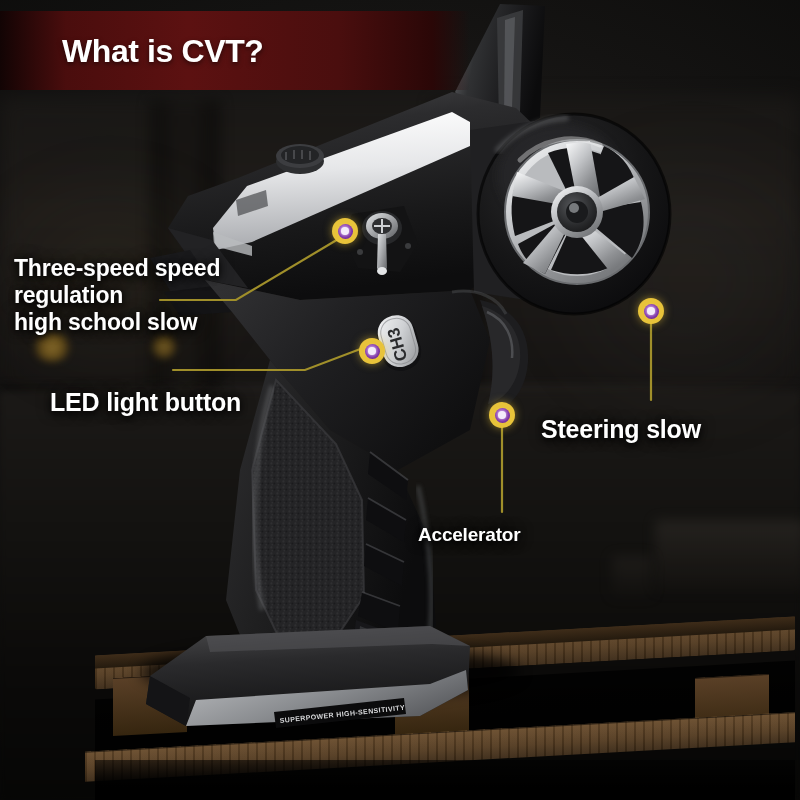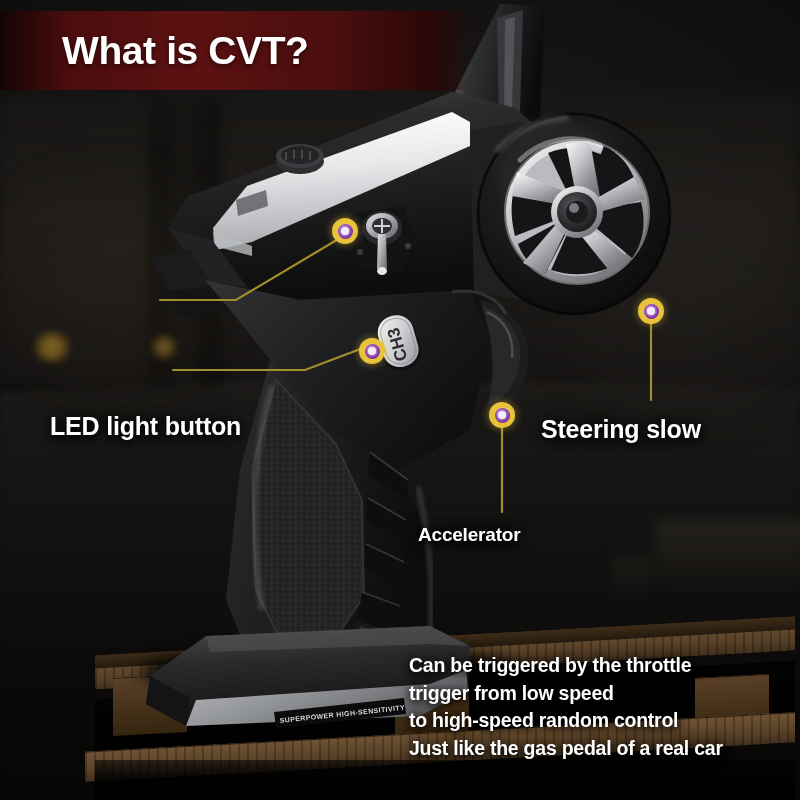--- a/index.html
+++ b/index.html
@@ -105,41 +105,41 @@
   
   .title-band{
     position:absolute;left:0;top:11px;width:470px;height:79px;
     background:linear-gradient(90deg,#120404 0%,#4a0d0d 14%,#5c1111 40%,#4a0e0e 72%,#2a0707 92%,rgba(16,4,4,0) 100%);
     display:flex;align-items:center;
     z-index:30;
   }
   .title-band .title-text{
     margin-left:62px;
     color:#fff;
-    font-size:39px;
+    font-size:32px;
     font-weight:800;
     letter-spacing:-.4px;
     line-height:1;
     text-shadow:0 2px 5px rgba(0,0,0,.55);
     white-space:nowrap;
   }
 
   
   .callout-text{
     position:absolute;
     color:#fff;
     font-weight:800;
     line-height:1.17;
     text-shadow:0 2px 6px rgba(0,0,0,.95),0 0 14px rgba(0,0,0,.85);
     white-space:pre-line;
     z-index:28;
     letter-spacing:-.2px;
   }
   #label-three-speed{left:14px;top:255px;font-size:23px;}
-  #label-led{left:50px;top:412px;font-size:25px;}
+  #label-led{left:50px;top:388px;font-size:25px;}
   #label-steering{left:541px;top:415px;font-size:25px;}
   #label-accelerator{left:418px;top:524px;font-size:19px;}
   #label-bottom{
     left:409px;top:652px;font-size:19.5px;line-height:1.42;
     font-weight:800;letter-spacing:-.25px;
   }
 
   
   .marker{
     position:absolute;width:26px;height:26px;border-radius:50%;
@@ -442,25 +442,24 @@
 
   <div class="marker" id="marker-three-speed"></div>
   <div class="marker" id="marker-led"></div>
   <div class="marker" id="marker-steering"></div>
   <div class="marker" id="marker-accelerator"></div>
 
   <div class="title-band">
     <div class="title-text">What is CVT?</div>
   </div>
 
+  <div class="callout-text" id="label-three-speed">Three-speed speed
+regulation
+high school slow</div>
 
   <div class="callout-text" id="label-led">LED light button</div>
 
   <div class="callout-text" id="label-steering">Steering slow</div>
 
   <div class="callout-text" id="label-accelerator">Accelerator</div>
 
-  <div class="callout-text" id="label-bottom">Can be triggered by the throttle
-trigger from low speed
-to high-speed random control
-Just like the gas pedal of a real car</div>
 
 </div>
 
 </body></html>

